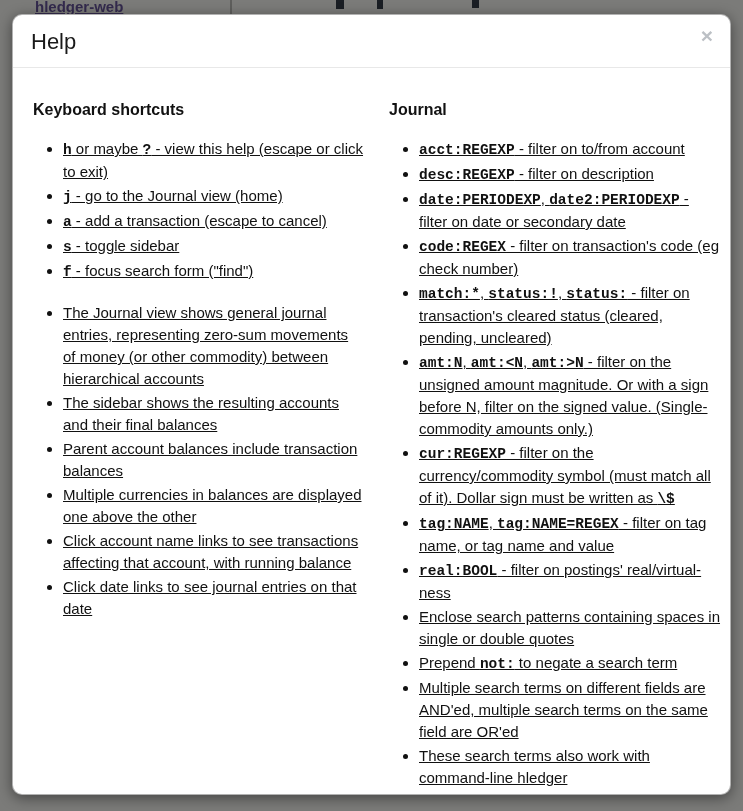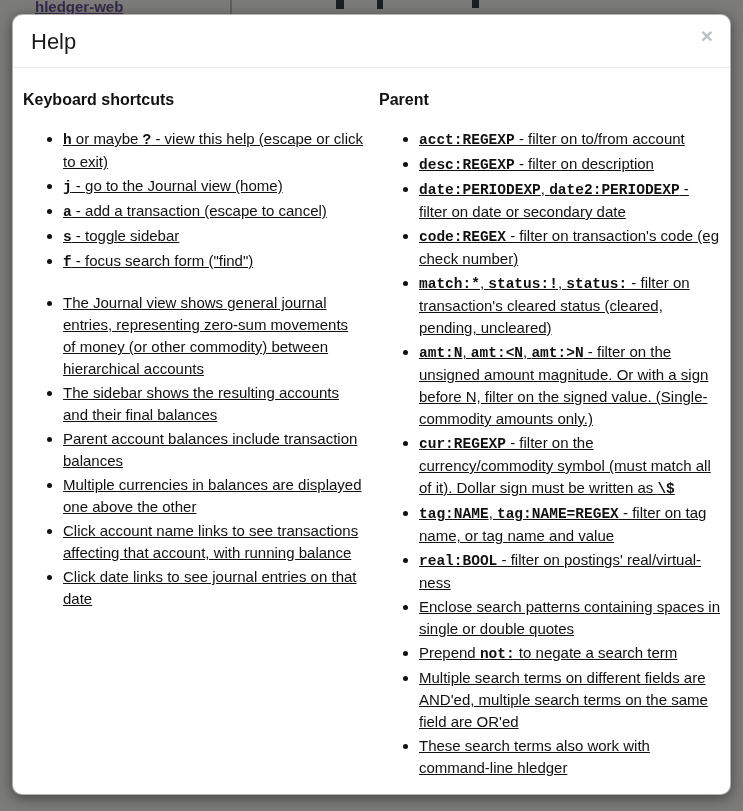--- a/index.html
+++ b/index.html
@@ -66,21 +66,21 @@
     cursor:pointer;
   }
   .modal-body {
     display:flex;
     padding:22px 10px 20px 10px;
   }
   .col { width:348px; }
   .col-left { margin-right:15px; }
 
   .section-heading {
-    margin:0;
+    margin:10px;
     font-size:16px;
     font-weight:bold;
     line-height:19px;
     color:#111;
   }
   .section + .section .section-heading { margin-top:20px; }
   .help-list {
     list-style:disc;
     margin:19px 0 10px 0;
     padding:0 0 0 40px;
@@ -131,21 +131,21 @@
             <li>The sidebar shows the resulting accounts and their final balances</li>
             <li>Parent account balances include transaction balances</li>
             <li>Multiple currencies in balances are displayed one above the other</li>
             <li>Click account name links to see transactions affecting that account, with running balance</li>
             <li>Click date links to see journal entries on that date</li>
           </ul>
         </div>
       </div>
     <div class="col col-right">
         <div class="section">
-          <h4 class="section-heading">Parent</h4>
+          <h4 class="section-heading">Journal</h4>
           <ul class="help-list">
             <li><code class="term">acct:REGEXP</code> - filter on to/from account</li>
             <li><code class="term">desc:REGEXP</code> - filter on description</li>
             <li><code class="term">date:PERIODEXP</code>, <code class="term">date2:PERIODEXP</code> - filter on date or secondary date</li>
             <li><code class="term">code:REGEX</code> - filter on transaction's code (eg check number)</li>
             <li><code class="term">match:*</code>, <code class="term">status:!</code>, <code class="term">status:</code> - filter on transaction's cleared status (cleared, pending, uncleared)</li>
             <li><code class="term">amt:N</code>, <code class="term">amt:&lt;N</code>, <code class="term">amt:&gt;N</code> - filter on the unsigned amount magnitude. Or with a sign before N, filter on the signed value. (Single-commodity amounts only.)</li>
             <li><code class="term">cur:REGEXP</code> - filter on the currency/commodity symbol (must match all of it). Dollar sign must be written as <code class="term">\$</code></li>
             <li><code class="term">tag:NAME</code>, <code class="term">tag:NAME=REGEX</code> - filter on tag name, or tag name and value</li>
             <li><code class="term">real:BOOL</code> - filter on postings' real/virtual-ness</li>

